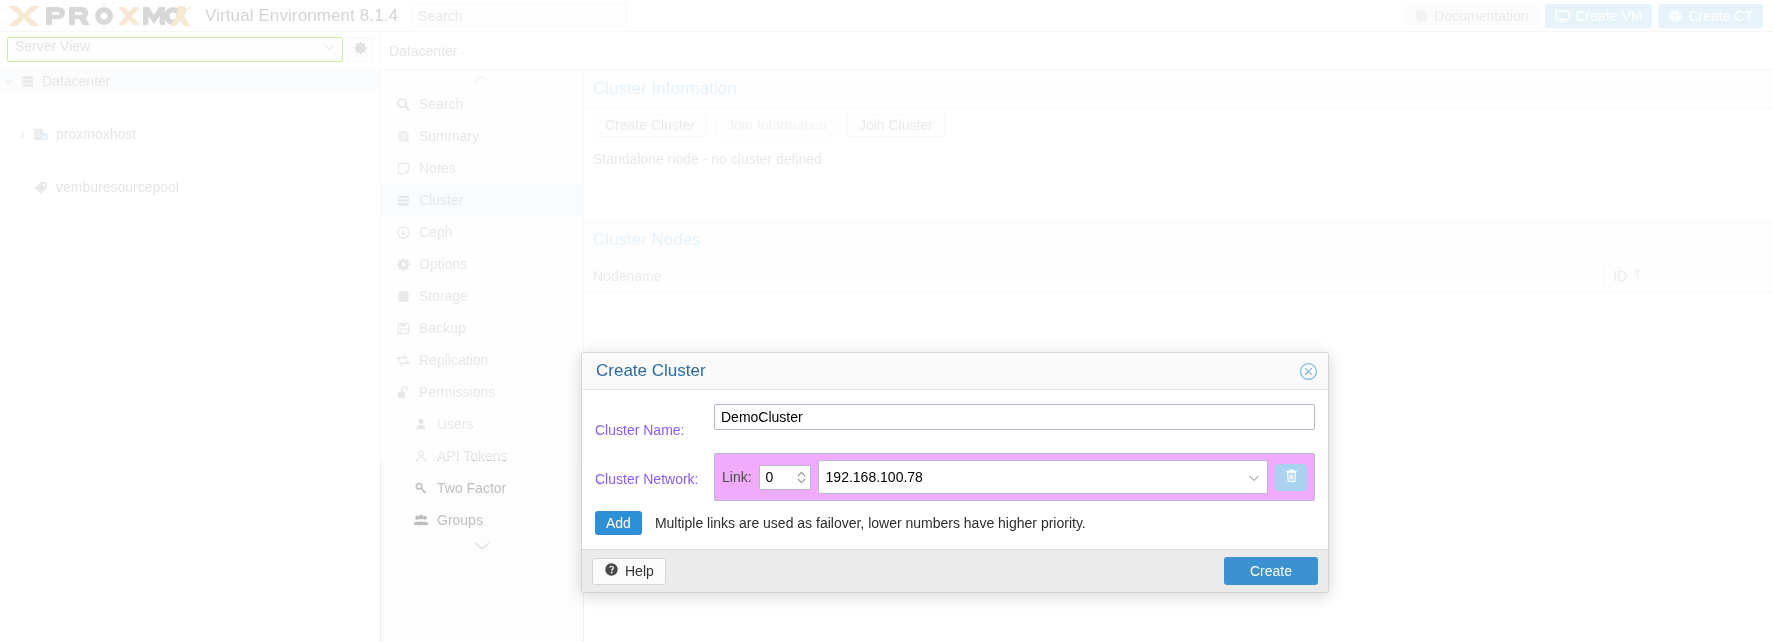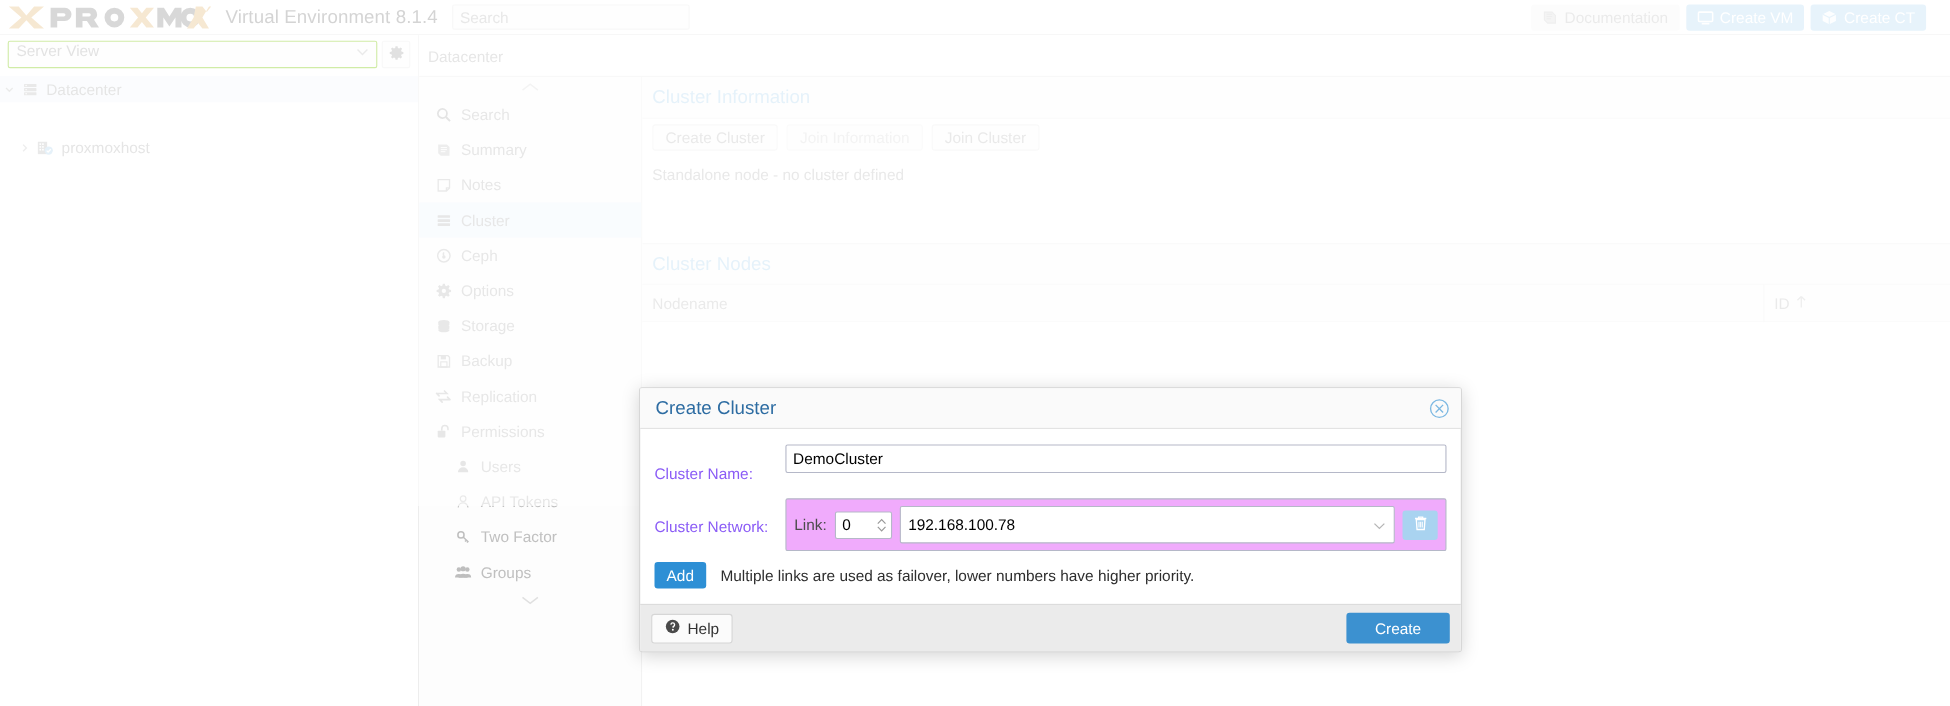--- a/index.html
+++ b/index.html
@@ -37,21 +37,21 @@
   }
   .global-search {
     margin-left: 13px; width: 216px; height: 23px;
     border: 1px solid #ececec; background: #fbfbfb;
     border-radius: 2px;
     display: flex; align-items: center; padding: 0 6px;
     font-size: 14px; color: #c2c2c2;
   }
   .topbar-right {
     margin-left: auto; display: flex; align-items: center; gap: 6px;
-    padding-right: 22px;
+    padding-right: 10px;
   }
   .tb-btn {
     height: 24px; border-radius: 3px; display: flex; align-items: center;
     gap: 6px; padding: 0 10px; font-size: 14px; white-space: nowrap;
     cursor: pointer;
   }
   .tb-btn.ghost { background: #f7f7f7; color: #c9c9c9; }
   .tb-btn.primary { background: #bfdff5; color: #ffffff; }
   .tb-btn svg { display: block; flex: none; }
 
@@ -355,20 +355,30 @@
                 <rect x="3" y="8.9" width="1.6" height="1.6"></rect>
                   <rect x="5.6" y="8.9" width="1.6" height="1.6"></rect>
               </g>
               <circle cx="12" cy="10.5" r="4" fill="#bcd9ee"></circle>
               <path d="M10 10.6 L11.4 12 L14 9.2" stroke="#ffffff" stroke-width="1.3" fill="none"></path>
             </svg>
           </span>
           <span class="tree-label">proxmoxhost</span>
         </div>
 
+        <div class="tree-row indent1">
+          <span class="tree-arrow"></span>
+          <span class="tree-ico">
+            <svg width="16" height="15" viewBox="0 0 17 16" aria-hidden="true">
+              <path d="M1.5 8.5 L8 2 h6.5 v6.5 L8 15 Z" fill="#c5c5c5"></path>
+              <circle cx="11.6" cy="4.8" r="1.1" fill="#ffffff"></circle>
+            </svg>
+          </span>
+          <span class="tree-label">vemburesourcepool</span>
+        </div>
 
       </div>
     </div>
 
     <div class="content">
       <div class="breadcrumb">Datacenter</div>
 
       <div class="innernav">
         <div class="nav-scroll-arrow">
           <svg width="22" height="11" viewBox="0 0 22 11" aria-hidden="true">

